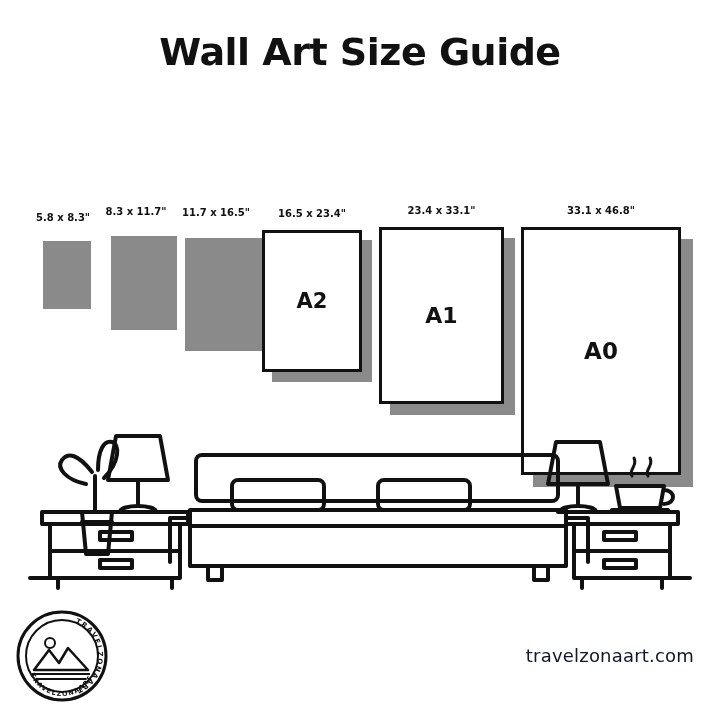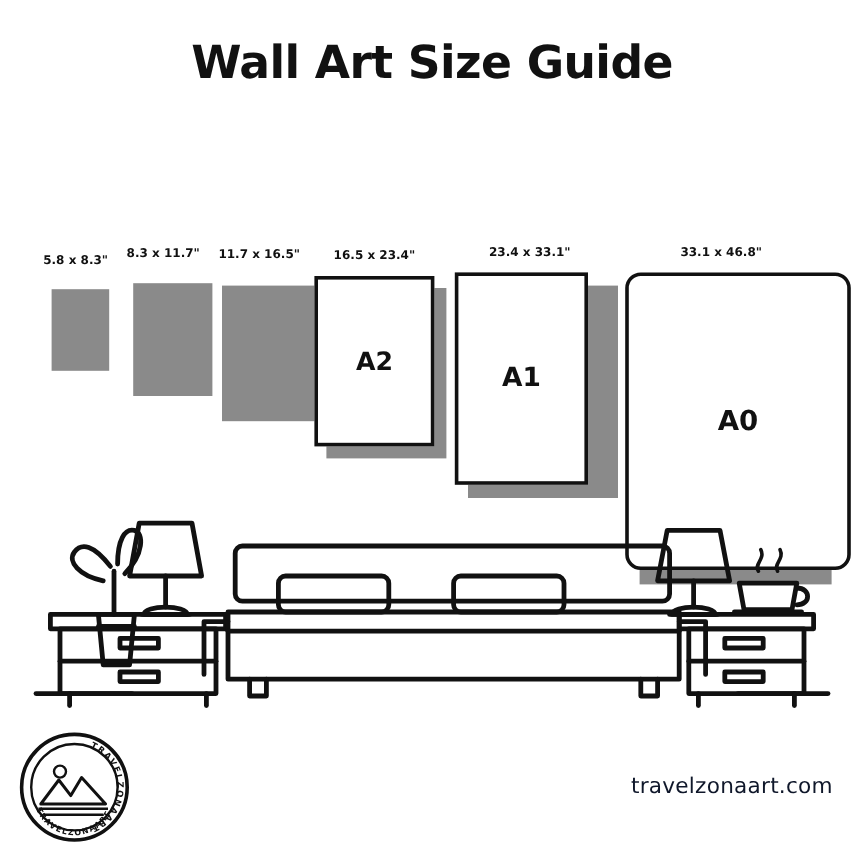--- a/index.html
+++ b/index.html
@@ -131,29 +131,29 @@
       <div class="frame-label" style="top:0;">16.5 x 23.4"</div>
       <div class="frame-shadow" style="left:10px; bottom:-10px; width:100px; height:142px;"></div>
       <div class="frame-box" style="width:100px; height:142px;">
         <span class="frame-name" style="font-size:21px;">A2</span>
       </div>
     </div>
 
     <div class="frame-wrap" style="left:379px; bottom:6px; width:125px; height:199px;">
       <div class="frame-label" style="top:0;">23.4 x 33.1"</div>
       <div class="frame-shadow" style="left:11px; bottom:-11px; width:125px; height:177px;"></div>
-      <div class="frame-box" style="width:111px; height:177px;">
+      <div class="frame-box" style="width:125px; height:177px;">
         <span class="frame-name" style="font-size:22px;">A1</span>
       </div>
     </div>
 
     <div class="frame-wrap" style="left:521px; bottom:-65px; width:160px; height:270px;">
       <div class="frame-label" style="top:0;">33.1 x 46.8"</div>
       <div class="frame-shadow" style="left:12px; bottom:-12px; width:160px; height:248px;"></div>
-      <div class="frame-box" style="width:188px; height:248px;border-radius:13px;">
+      <div class="frame-box" style="width:160px; height:248px;">
         <span class="frame-name" style="font-size:23px;">A0</span>
       </div>
     </div>
   </div>
 
   <div class="scene">
     <svg width="720" height="230" viewBox="0 0 720 230" xmlns="http://www.w3.org/2000/svg">
       <g fill="none" stroke="#111111" stroke-width="4" stroke-linecap="round" stroke-linejoin="round">
 
         <line x1="30" y1="198" x2="110" y2="198"></line>

